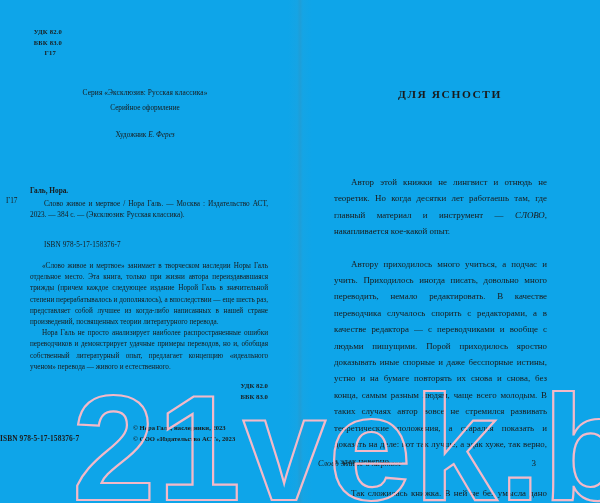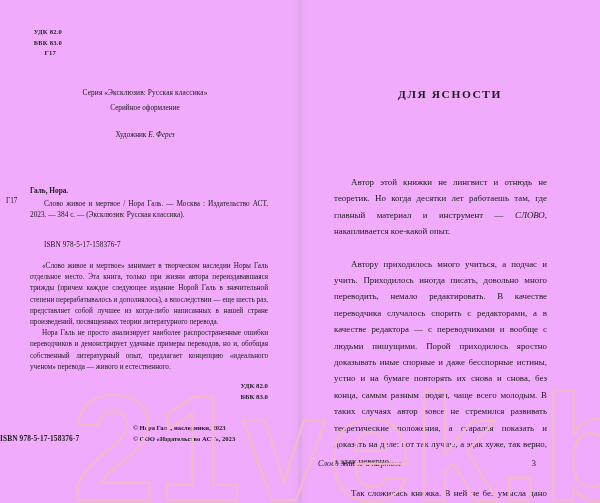--- a/index.html
+++ b/index.html
@@ -14,21 +14,21 @@
     overflow: hidden;
     font-family: "Liberation Serif", "DejaVu Serif", serif;
     color: #1a1a1a;
   }
 
   
   #spread {
     position: absolute;
     inset: 0;
     display: flex;
-    background: #f0abfc;
+    background: #0ea5e9;
   }
   .page {
     position: relative;
     height: 100%;
     box-sizing: border-box;
   }
   #page-left  { width: 300px; }
   #page-right { width: 300px; }
 
   

